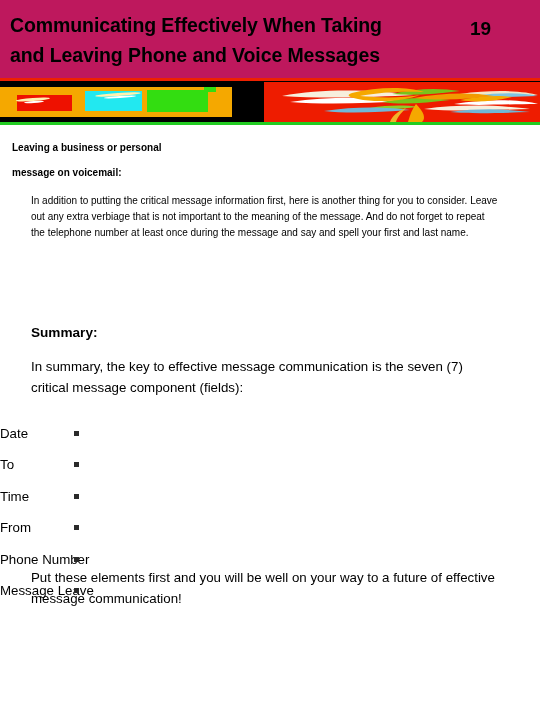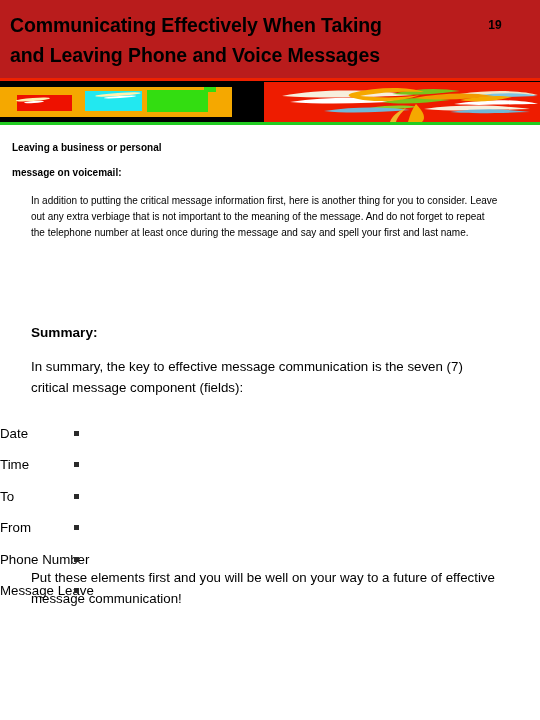--- a/index.html
+++ b/index.html
@@ -16,41 +16,40 @@
     color: #000000;
   }
 
   
   #slide-header {
     position: absolute;
     left: 0;
     top: 0;
     width: 540px;
     height: 78px;
-    background: #b91c1c;
+    background: #be185d;
   }
   #title-text {
     position: absolute;
     left: 10px;
     top: 10px;
     width: 420px;
     font-size: 19.5px;
     font-weight: bold;
     line-height: 30px;
     letter-spacing: -0.1px;
     color: #000000;
     white-space: pre-line;
   }
   #page-number {
     position: absolute;
     left: 470px;
     top: 18px;
     width: 50px;
-    text-align: center;
-    font-size: 12px;
+    font-size: 19px;
     font-weight: bold;
     color: #000000;
   }
 
   
   #banner {
     position: absolute;
     left: 0;
     top: 78px;
     width: 540px;
@@ -272,28 +271,28 @@
 
   <div id="summary-paragraph">In summary, the key to effective message communication is the seven (7) critical message component (fields):</div>
 
   <ul id="field-list">
     <li>
       <span class="bullet-square"></span>
       <span>Date</span>
     </li>
     <li>
       <span class="bullet-square"></span>
+      <span>To</span>
+    </li>
+    <li>
+      <span class="bullet-square"></span>
       <span>Time</span>
     </li>
     <li>
       <span class="bullet-square"></span>
-      <span>To</span>
-    </li>
-    <li>
-      <span class="bullet-square"></span>
       <span>From</span>
     </li>
     <li>
       <span class="bullet-square"></span>
       <span>Phone Number</span>
     </li>
     <li>
       <span class="bullet-square"></span>
       <span>Message Leave</span>
     </li>

